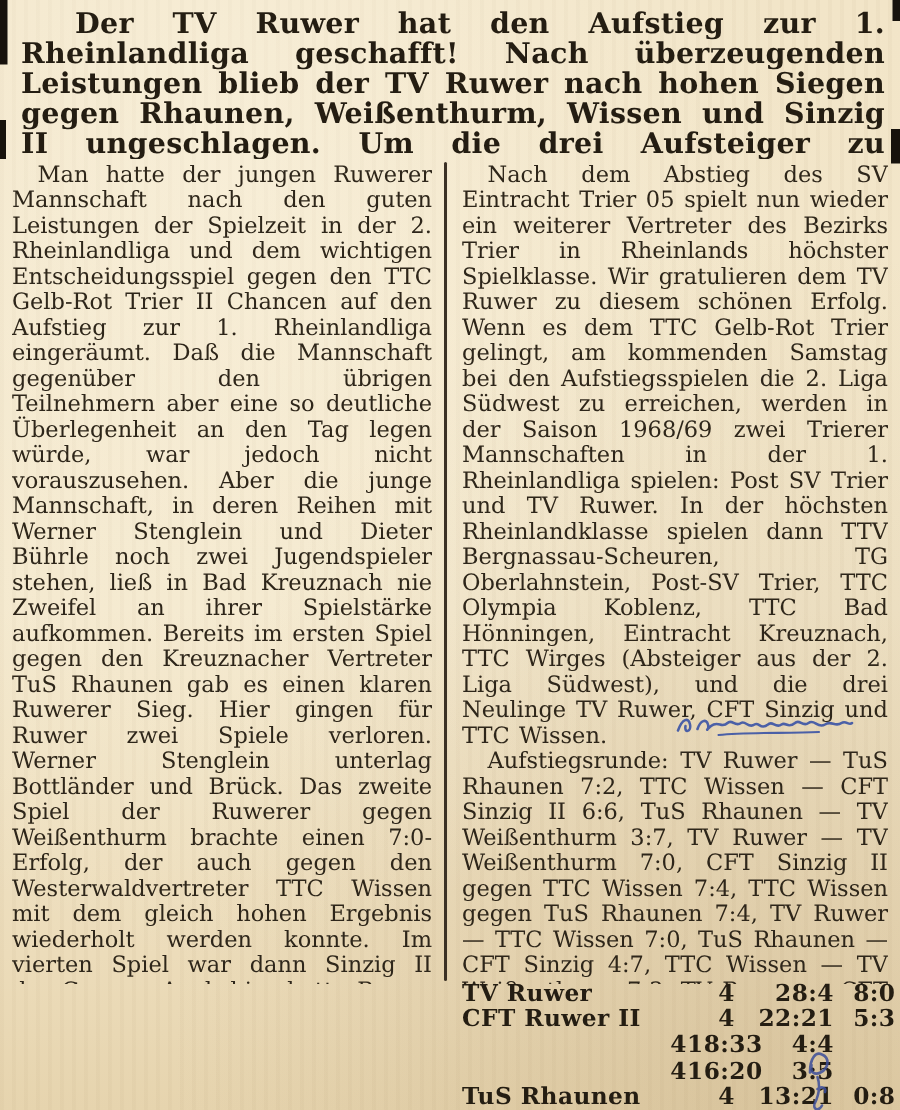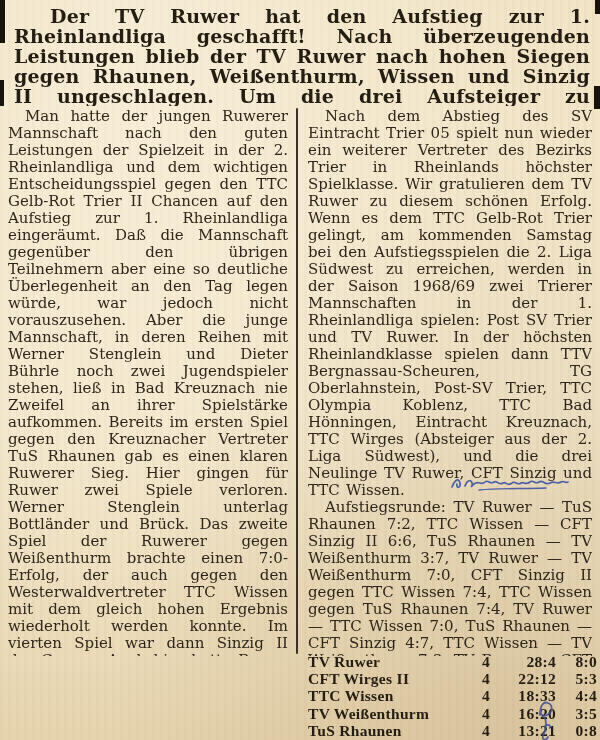--- a/index.html
+++ b/index.html
@@ -26,21 +26,21 @@
   .col.left{width:280px;}
   .col.right{flex:1;}
   .divider{width:2px;height:546px;background:#3b3125;margin:0 10px 0 8px;border-radius:1px;}
   .col p{margin:0;}
   .col p.indent{text-indent:17px;}
   
   .standings{
     position:absolute;top:653px;left:308px;width:289px;
     font-weight:bold;font-size:15.5px;line-height:17.2px;letter-spacing:.3px;color:#241d12;
   }
-  .srow{display:grid;grid-template-columns:150px 32px 66px 41px;font-family:Liberation Serif, serif;}
+  .srow{display:grid;grid-template-columns:150px 32px 66px 41px;}
   .srow .num{text-align:right;}
   
   .artifact{position:absolute;background:#17120c;}
   .a-left-top{left:0;top:0;width:5px;height:43px;}
   .a-left-mid{left:0;top:80px;width:4px;height:26px;}
   .a-right-top{right:0;top:0;width:5px;height:14px;}
   .a-right-mid{right:0;top:86px;width:6px;height:23px;}
   
   .ink{position:absolute;pointer-events:none;}
   .ink svg{display:block;}
@@ -72,33 +72,31 @@
   </div>
 
   <div class="standings">
     <div class="srow">
       <span>TV Ruwer</span>
       <span class="num">4</span>
       <span class="num">28:4</span>
       <span class="num">8:0</span>
     </div>
     <div class="srow">
-      <span>CFT Wirges II</span>
+      <span>CFT Ruwer II</span>
       <span class="num">4</span>
-      <span class="num">22:12</span>
+      <span class="num">22:21</span>
       <span class="num">5:3</span>
     </div>
     <div class="srow">
-      <span>TTC Wissen</span>
       <span class="num">4</span>
       <span class="num">18:33</span>
       <span class="num">4:4</span>
     </div>
     <div class="srow">
-      <span>TV Weißenthurm</span>
       <span class="num">4</span>
       <span class="num">16:20</span>
       <span class="num">3:5</span>
     </div>
     <div class="srow">
       <span>TuS Rhaunen</span>
       <span class="num">4</span>
       <span class="num">13:21</span>
       <span class="num">0:8</span>
     </div>

